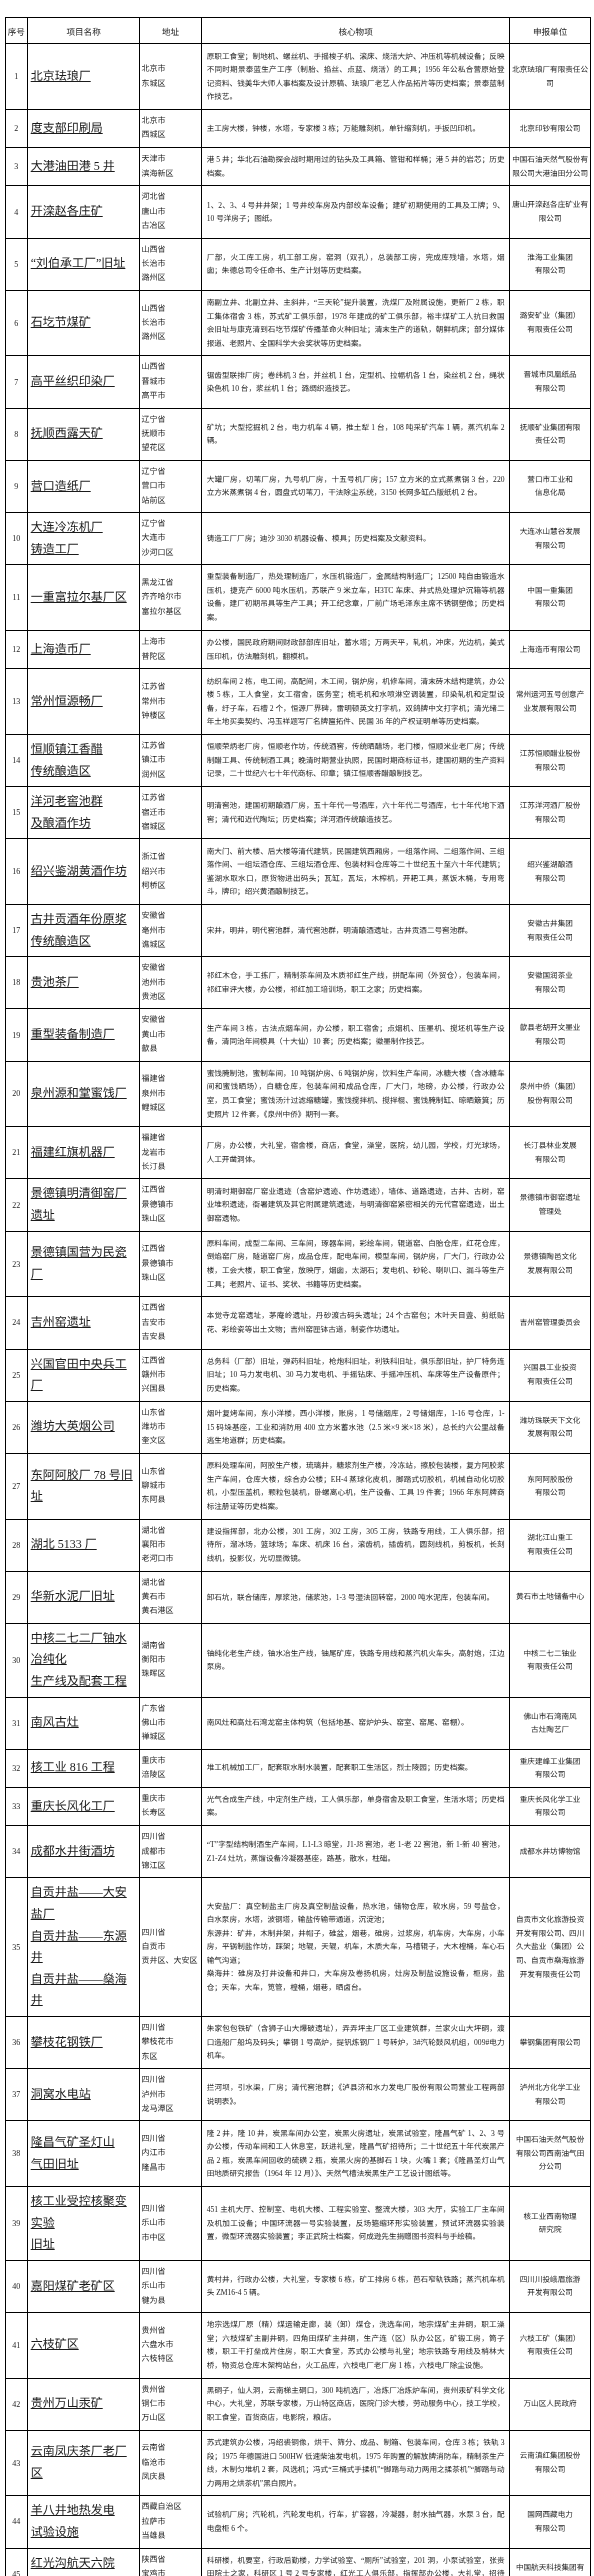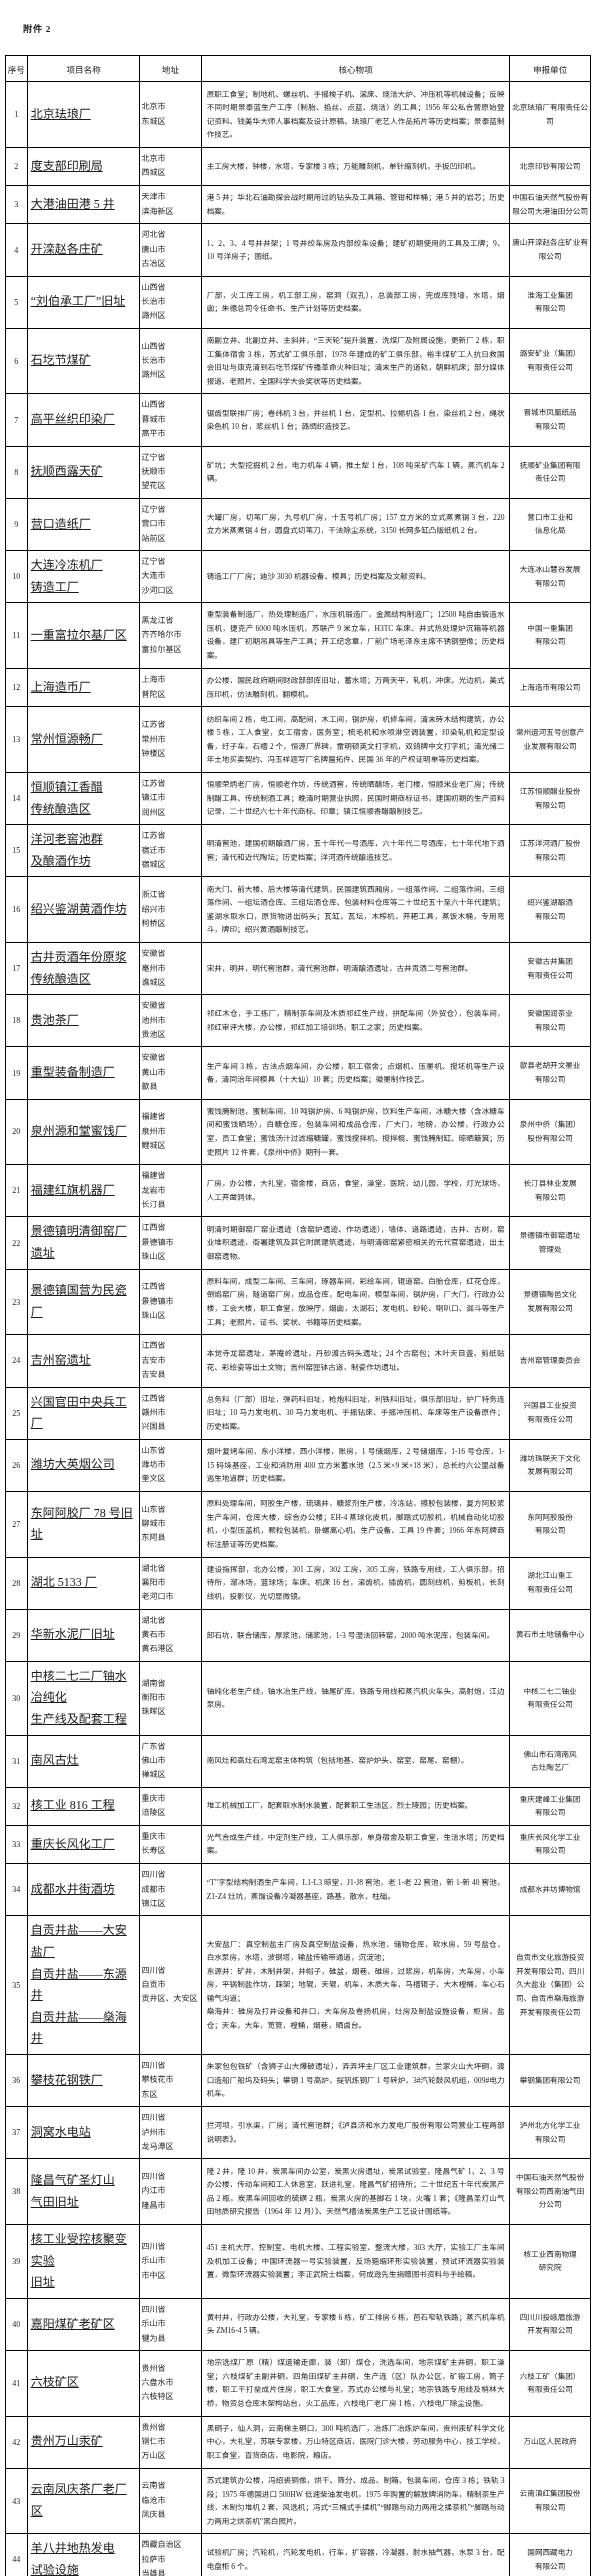--- a/index.html
+++ b/index.html
@@ -48,21 +48,20 @@
   }
   td.c-unit{
     width:81px;text-align:center;font-size:7.6px;line-height:1.8;
     padding:0 2px;white-space:pre-line;
   }
 </style>
 </head>
 <body>
 
 <div class="page">
-  <div class="attachment">附件 2</div>
 
 
   <table class="heritage">
     <colgroup>
       <col style="width:22.5px">
         <col style="width:112px">
         <col style="width:62px">
       <col style="width:308px">
         <col style="width:81px">
     </colgroup>

